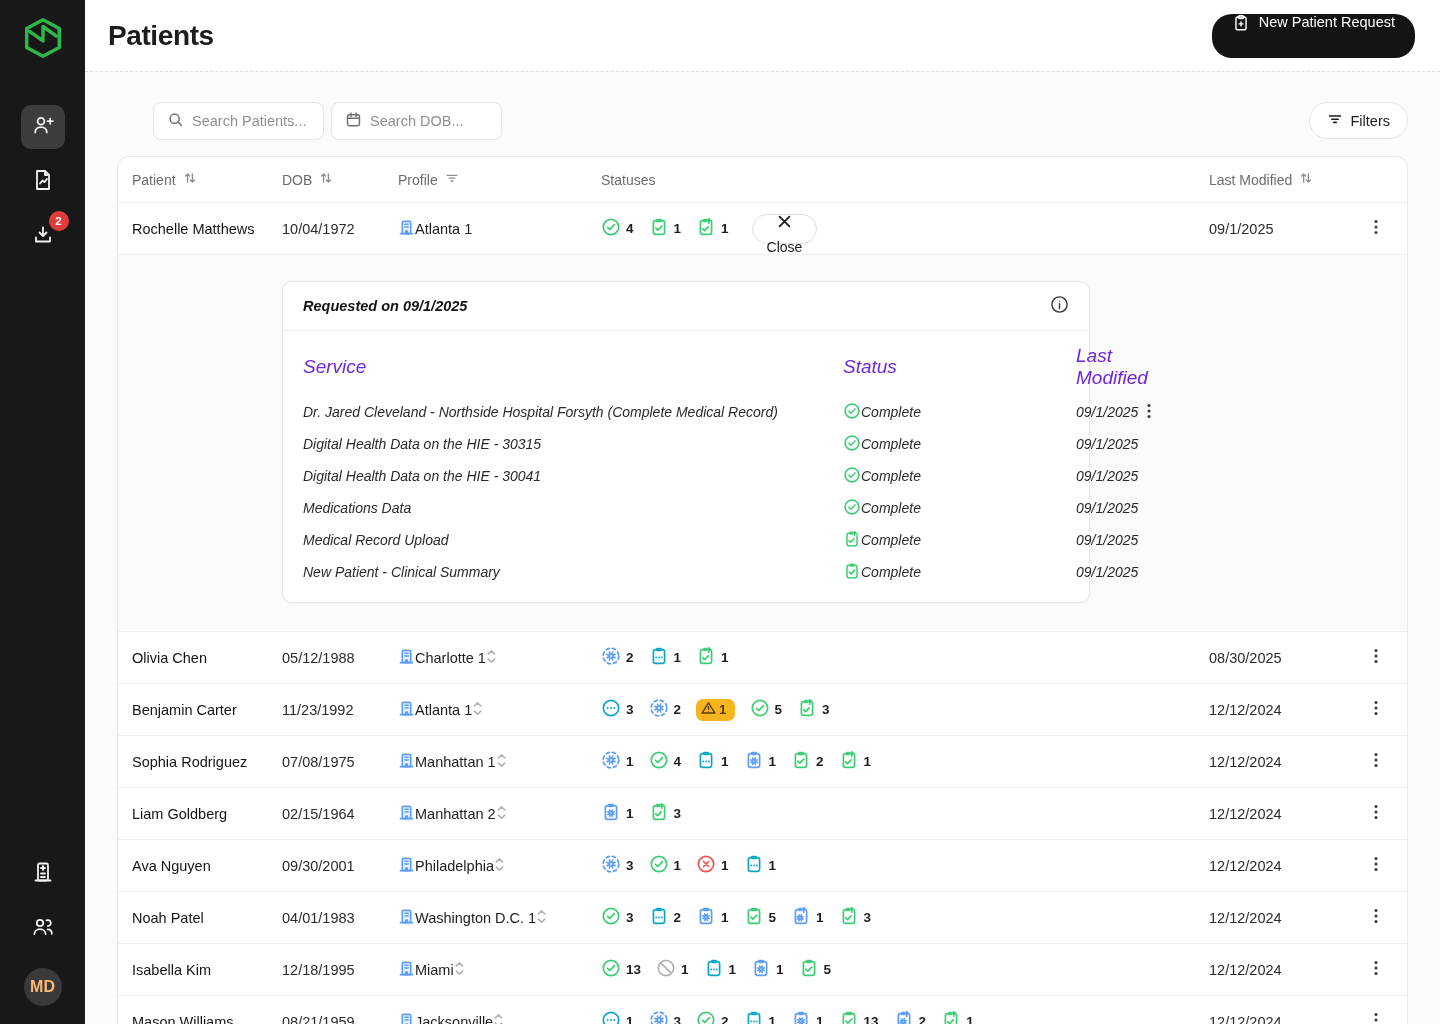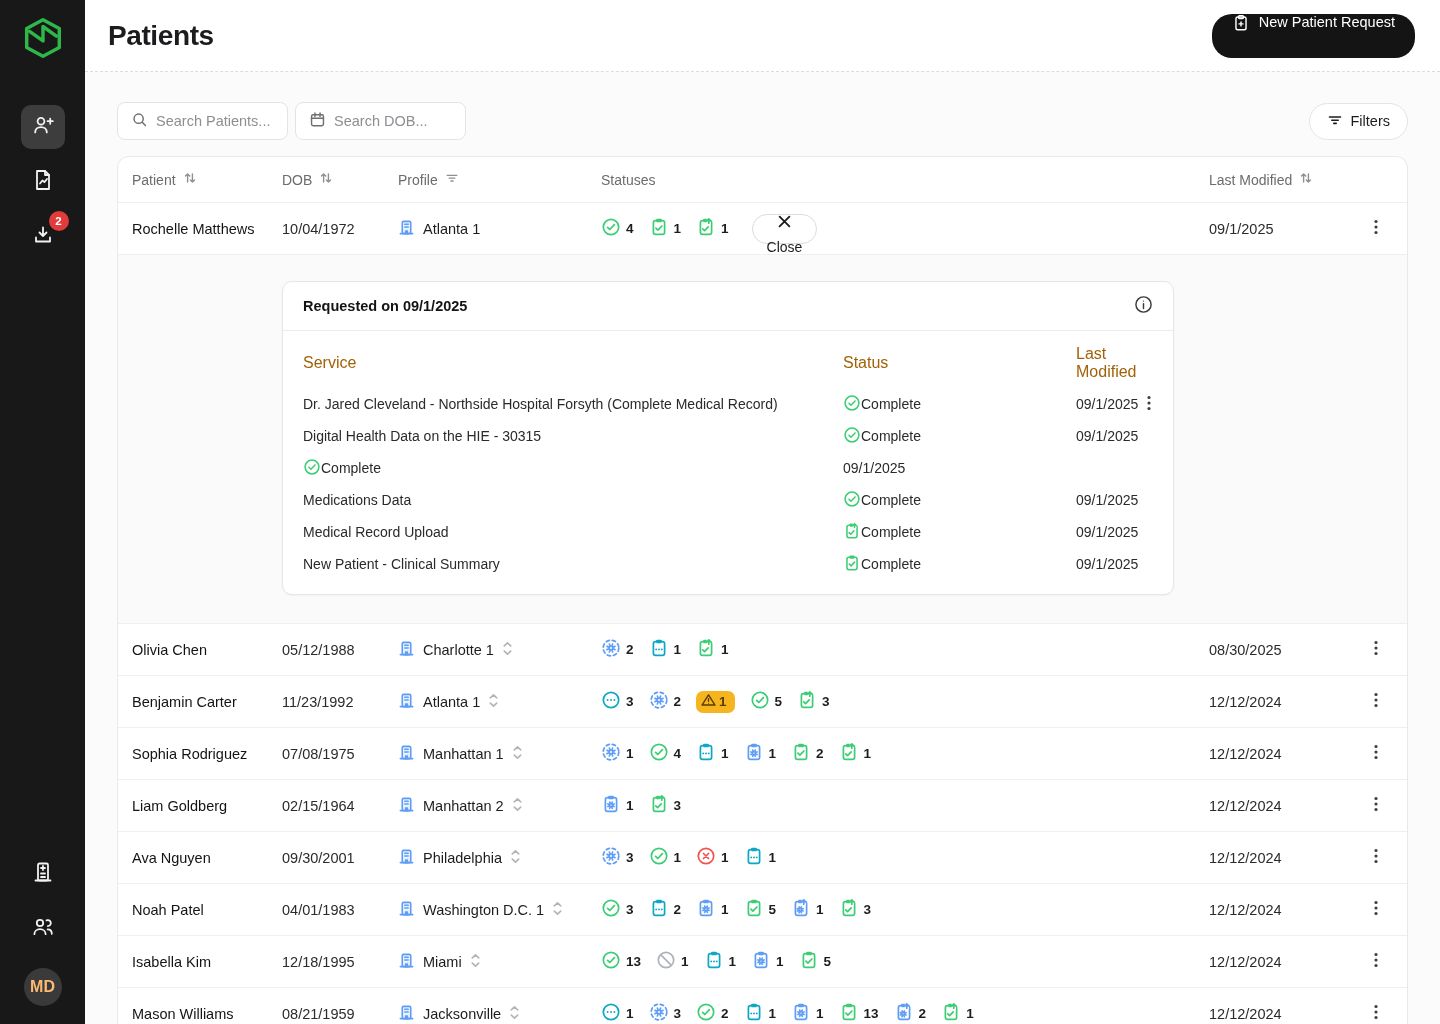--- a/index.html
+++ b/index.html
@@ -15,53 +15,53 @@
   .sidebar-spacer { flex:1; }
   .avatar { width:38px; height:38px; border-radius:50%; background:#3a3a3a; color:#fdba74; font-size:16px; font-weight:700; display:flex; align-items:center; justify-content:center; margin-top:6px; }
 
   
   .main { flex:1; display:flex; flex-direction:column; min-width:0; }
   .header { height:72px; background:#fff; display:flex; align-items:center; padding:0 25px 0 23px; border-bottom:1px dashed #dcdcdc; flex-shrink:0;gap:9px; }
   .page-title { font-size:28px; font-weight:700; letter-spacing:-0.4px; }
   .btn-new { margin-left:auto; display:flex; gap:9px; background:#141414; color:#ffffff; border:none; height:44px; padding:0 20px; border-radius:20px; font-size:14.5px; font-family:inherit; cursor:pointer; }
 
   .content { flex:1; background:#fbfbfb; padding:30px 32px 0; overflow:hidden; }
-  .toolbar { display:flex; align-items:center; margin-bottom:16px; }
+  .toolbar { display:flex; margin-bottom:16px;margin-left:36px; }
   .search-box { display:flex; align-items:center; gap:8px; background:#fff; border:1px solid #e4e4e4; border-radius:8px; height:38px; padding:0 13px; margin-right:7px; }
   .search-box input { border:none; outline:none; font-family:inherit; font-size:14.5px; color:#333; width:118px; background:transparent; }
   .search-box input::placeholder { color:#8e8e93; }
   .btn-filters { margin-left:auto; display:flex; align-items:center; gap:8px; background:#fff; border:1px solid #e4e4e4; height:37px; padding:0 17px; border-radius:19px; font-size:14.5px; font-family:inherit; color:#1c1c1e; cursor:pointer; }
 
   
   .card { background:#fff; border:1px solid #e9e9e9; border-bottom:none; border-radius:12px 12px 0 0; }
   .tgrid { display:grid; grid-template-columns:150px 116px 203px 1fr 152px 46px; align-items:center; padding-left:14px; }
   .thead { height:45px; color:#6c6c6c; font-size:14px; }
   .th { display:flex; align-items:center; gap:7px; }
   .trow { height:52px; border-top:1px solid #efefef; font-size:14.5px; }
   .cell-patient { font-weight:500; color:#141414; }
   .cell-dob { color:#2b2b2b; }
-  .cell-profile { display:flex; align-items:center; gap:8px; color:#1d1d1f; cursor:pointer; }
+  .cell-profile { display:flex; align-items:center; gap:0; color:#1d1d1f; cursor:pointer; }
   .cell-status { display:flex; align-items:center; }
   .cell-mod { color:#2b2b2b; }
   .kebab { width:30px; height:30px; border:none; background:transparent; display:flex; align-items:center; justify-content:center; cursor:pointer; }
   .chip { display:flex; align-items:center; gap:5px; margin-right:15px; }
   .chip b { font-size:13.5px; font-weight:700; color:#1d1d1f; }
   .chip.warn { background:#F6B51F; border-radius:7px; height:22px; padding:0 8px 0 5px; gap:3px; }
   .chip.warn b { color:#5c3c00; }
   .btn-close { display:flex; align-items:center; gap:8px; background:#fff; border:1px solid #dcdcdc; border-radius:15px; height:30px; padding:0 14px; font-size:14px; font-weight:500; font-family:inherit; color:#1c1c1e; margin-left:8px; cursor:pointer;flex-direction:column; }
 
   
   .expanded { background:#fafafa; border-top:1px solid #efefef; padding:26px 0 28px 164px; }
-  .panel { width:892px; background:#fff; border:1px solid #e6e6e6; border-radius:10px; box-shadow:0 1px 2px rgba(0,0,0,0.04); }
+  .panel { width:808px; background:#fff; border:1px solid #e6e6e6; border-radius:10px; box-shadow:0 1px 2px rgba(0,0,0,0.04);font-style:italic; }
   .panel-head { display:flex; align-items:center; padding:13px 20px; border-bottom:1px solid #ececec; }
   .panel-title { font-size:14.5px; font-weight:700; color:#141414; }
   .info-btn { margin-left:auto; border:none; background:transparent; display:flex; cursor:pointer; }
   .panel-body { padding:4px 20px 14px; }
   .svc-grid { display:grid; grid-template-columns:540px 233px 1fr 22px; align-items:center; }
-  .svc-head { font-size:16px; color:#a16207; padding:10px 0 7px; }
+  .svc-head { font-size:19px; color:#6d28d9; padding:10px 0 7px; }
   .svc-row { min-height:32px; font-size:14px; color:#2a2a2a; }
   .svc-status { display:flex; align-items:center; gap:0; }
   .svc-date { color:#2a2a2a; }
 </style>
 </head>
 <body>
 
 <aside class="sidebar">
   <div class="logo">
     <svg width="46" height="46" viewBox="0 0 48 48" fill="none" stroke="#2EB84A" stroke-width="3.6" stroke-linejoin="round" stroke-linecap="round">
@@ -295,20 +295,21 @@
                     <span><svg width="18" height="18" viewBox="0 0 20 20" fill="none" stroke="#3CCD74" stroke-width="1.7" stroke-linecap="round" stroke-linejoin="round">
                         <circle cx="10" cy="10" r="7.7"></circle>
                         <path d="M6.6 10.3l2.2 2.2 4.6-4.8"></path>
                       </svg></span>
                     <span>Complete</span>
                   </div>
                   <div class="svc-date">09/1/2025</div>
                   <div></div>
                 </div>
                 <div class="svc-grid svc-row">
+                  <div>Digital Health Data on the HIE - 30041</div>
                   <div class="svc-status">
                     <span><svg width="18" height="18" viewBox="0 0 20 20" fill="none" stroke="#3CCD74" stroke-width="1.7" stroke-linecap="round" stroke-linejoin="round">
                         <circle cx="10" cy="10" r="7.7"></circle>
                         <path d="M6.6 10.3l2.2 2.2 4.6-4.8"></path>
                       </svg></span>
                     <span>Complete</span>
                   </div>
                   <div class="svc-date">09/1/2025</div>
                   <div></div>
                 </div>

